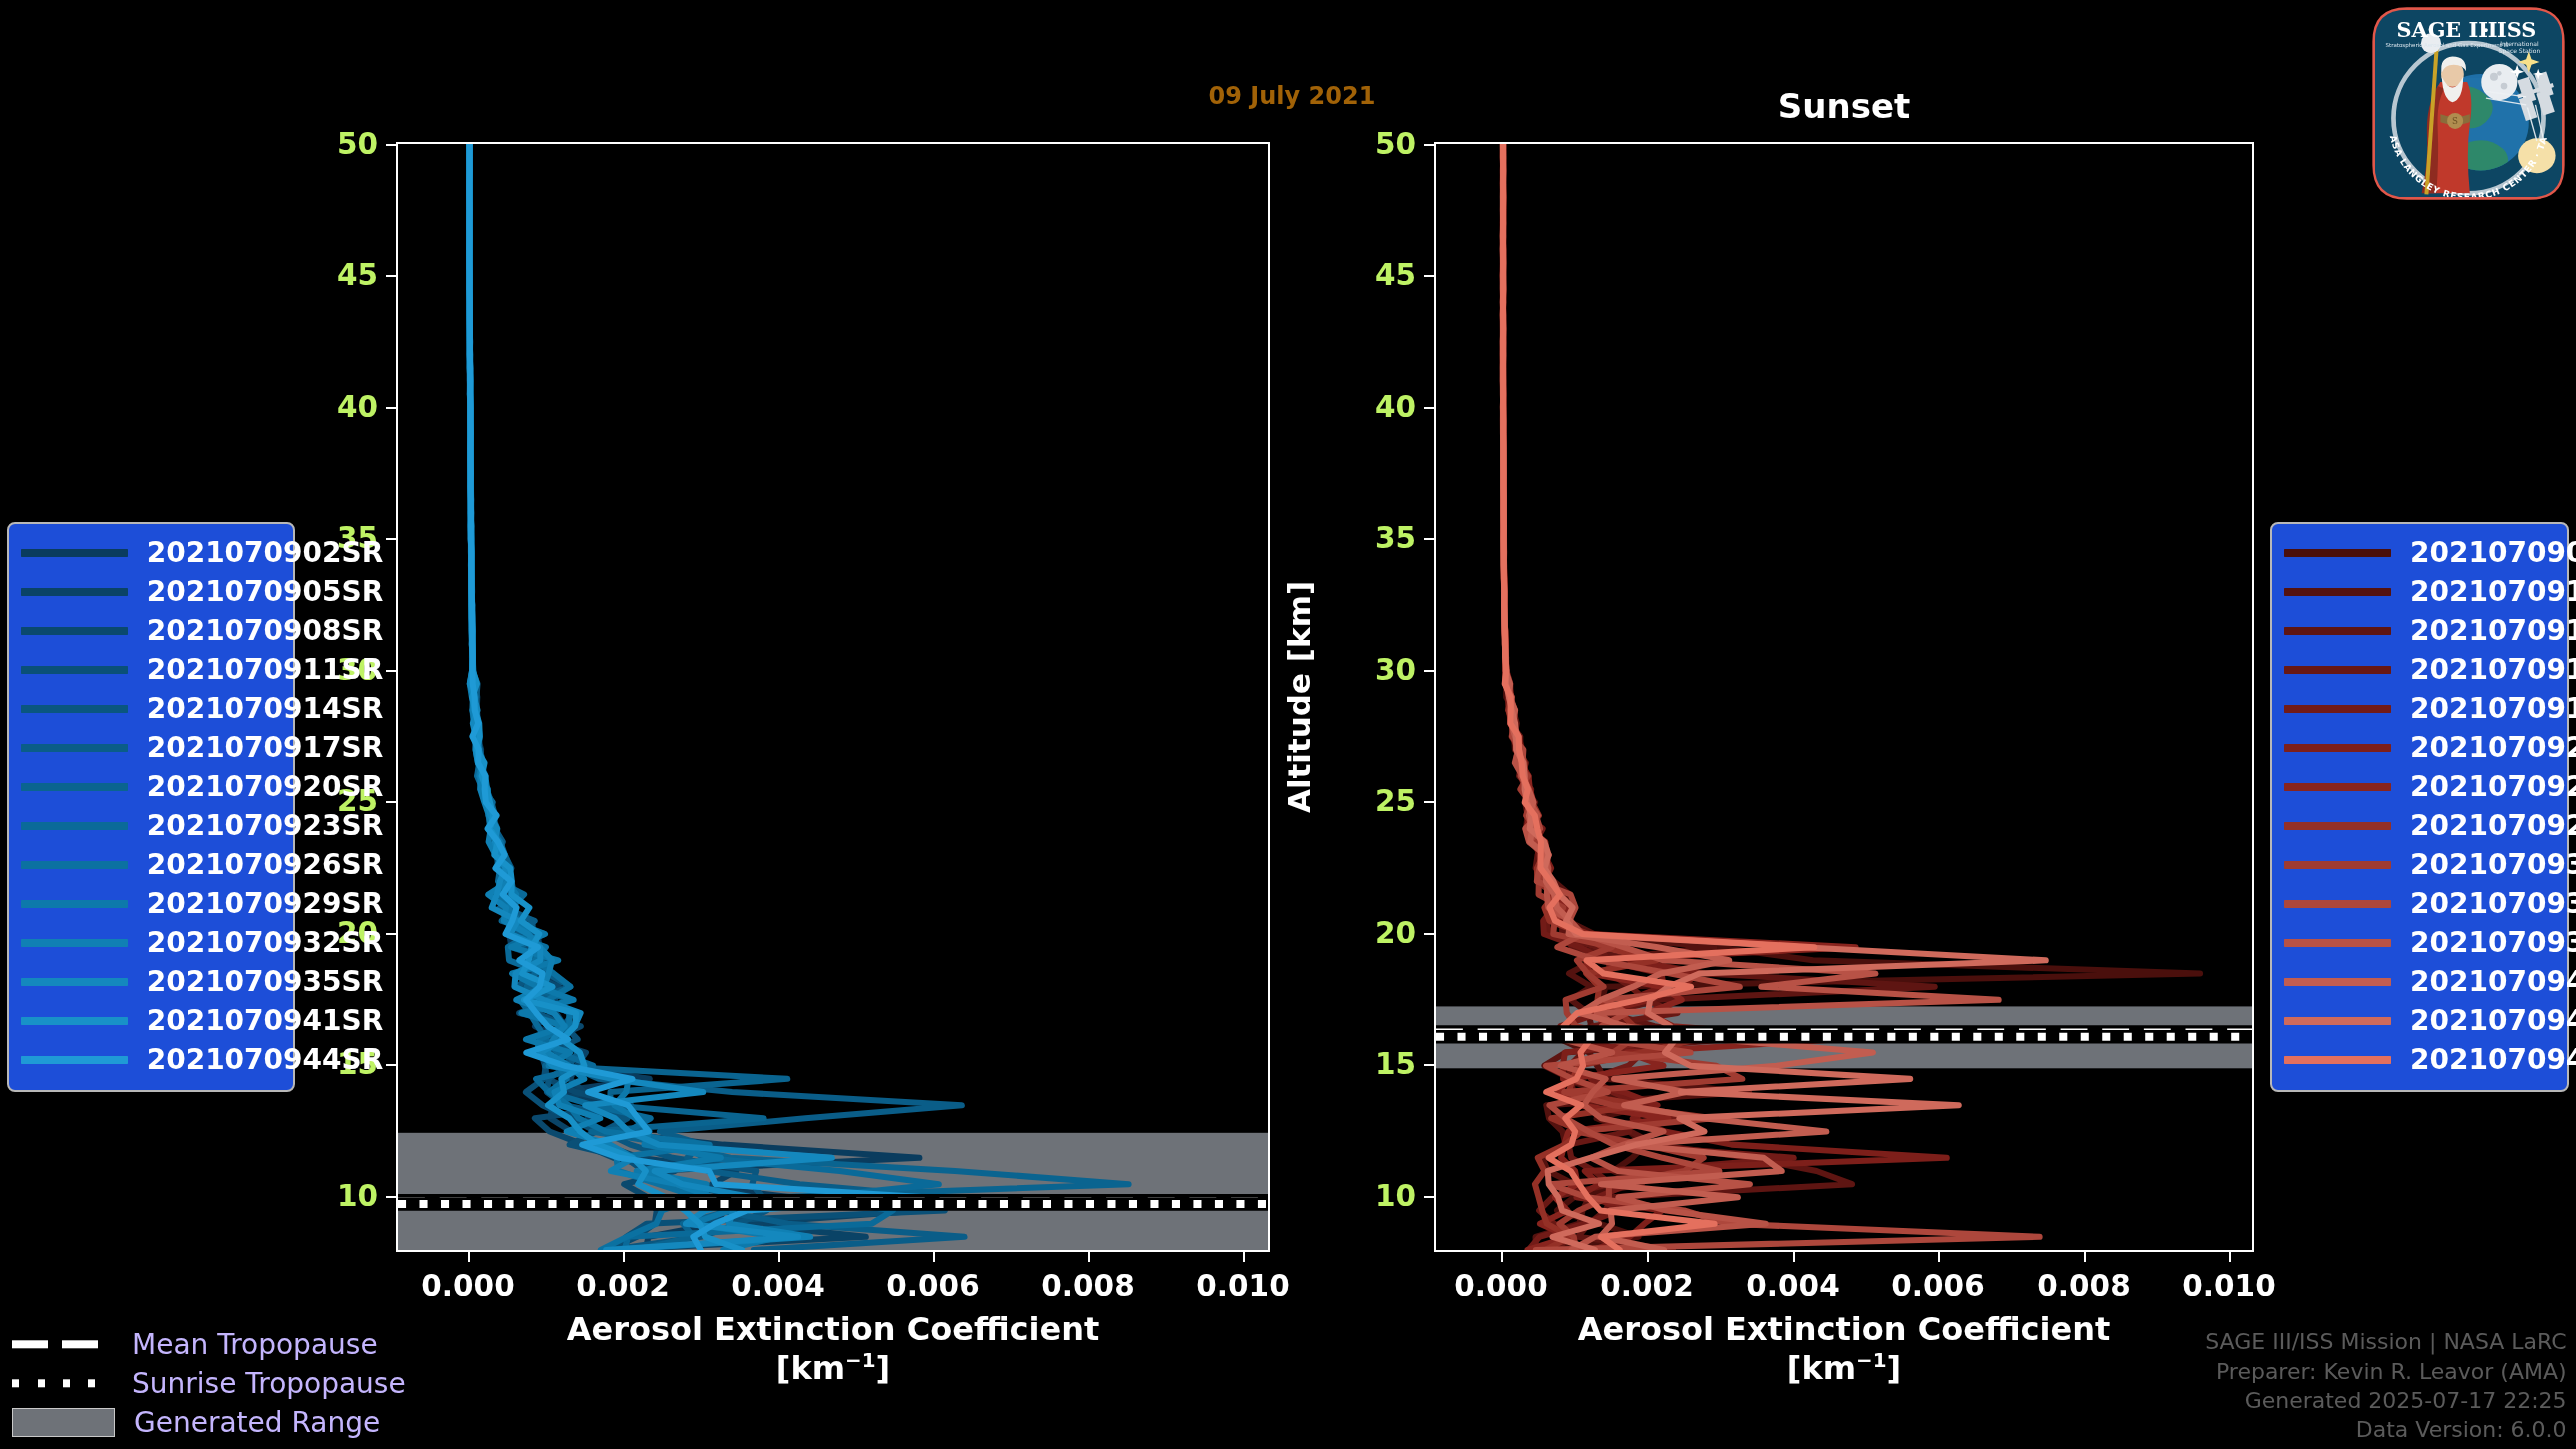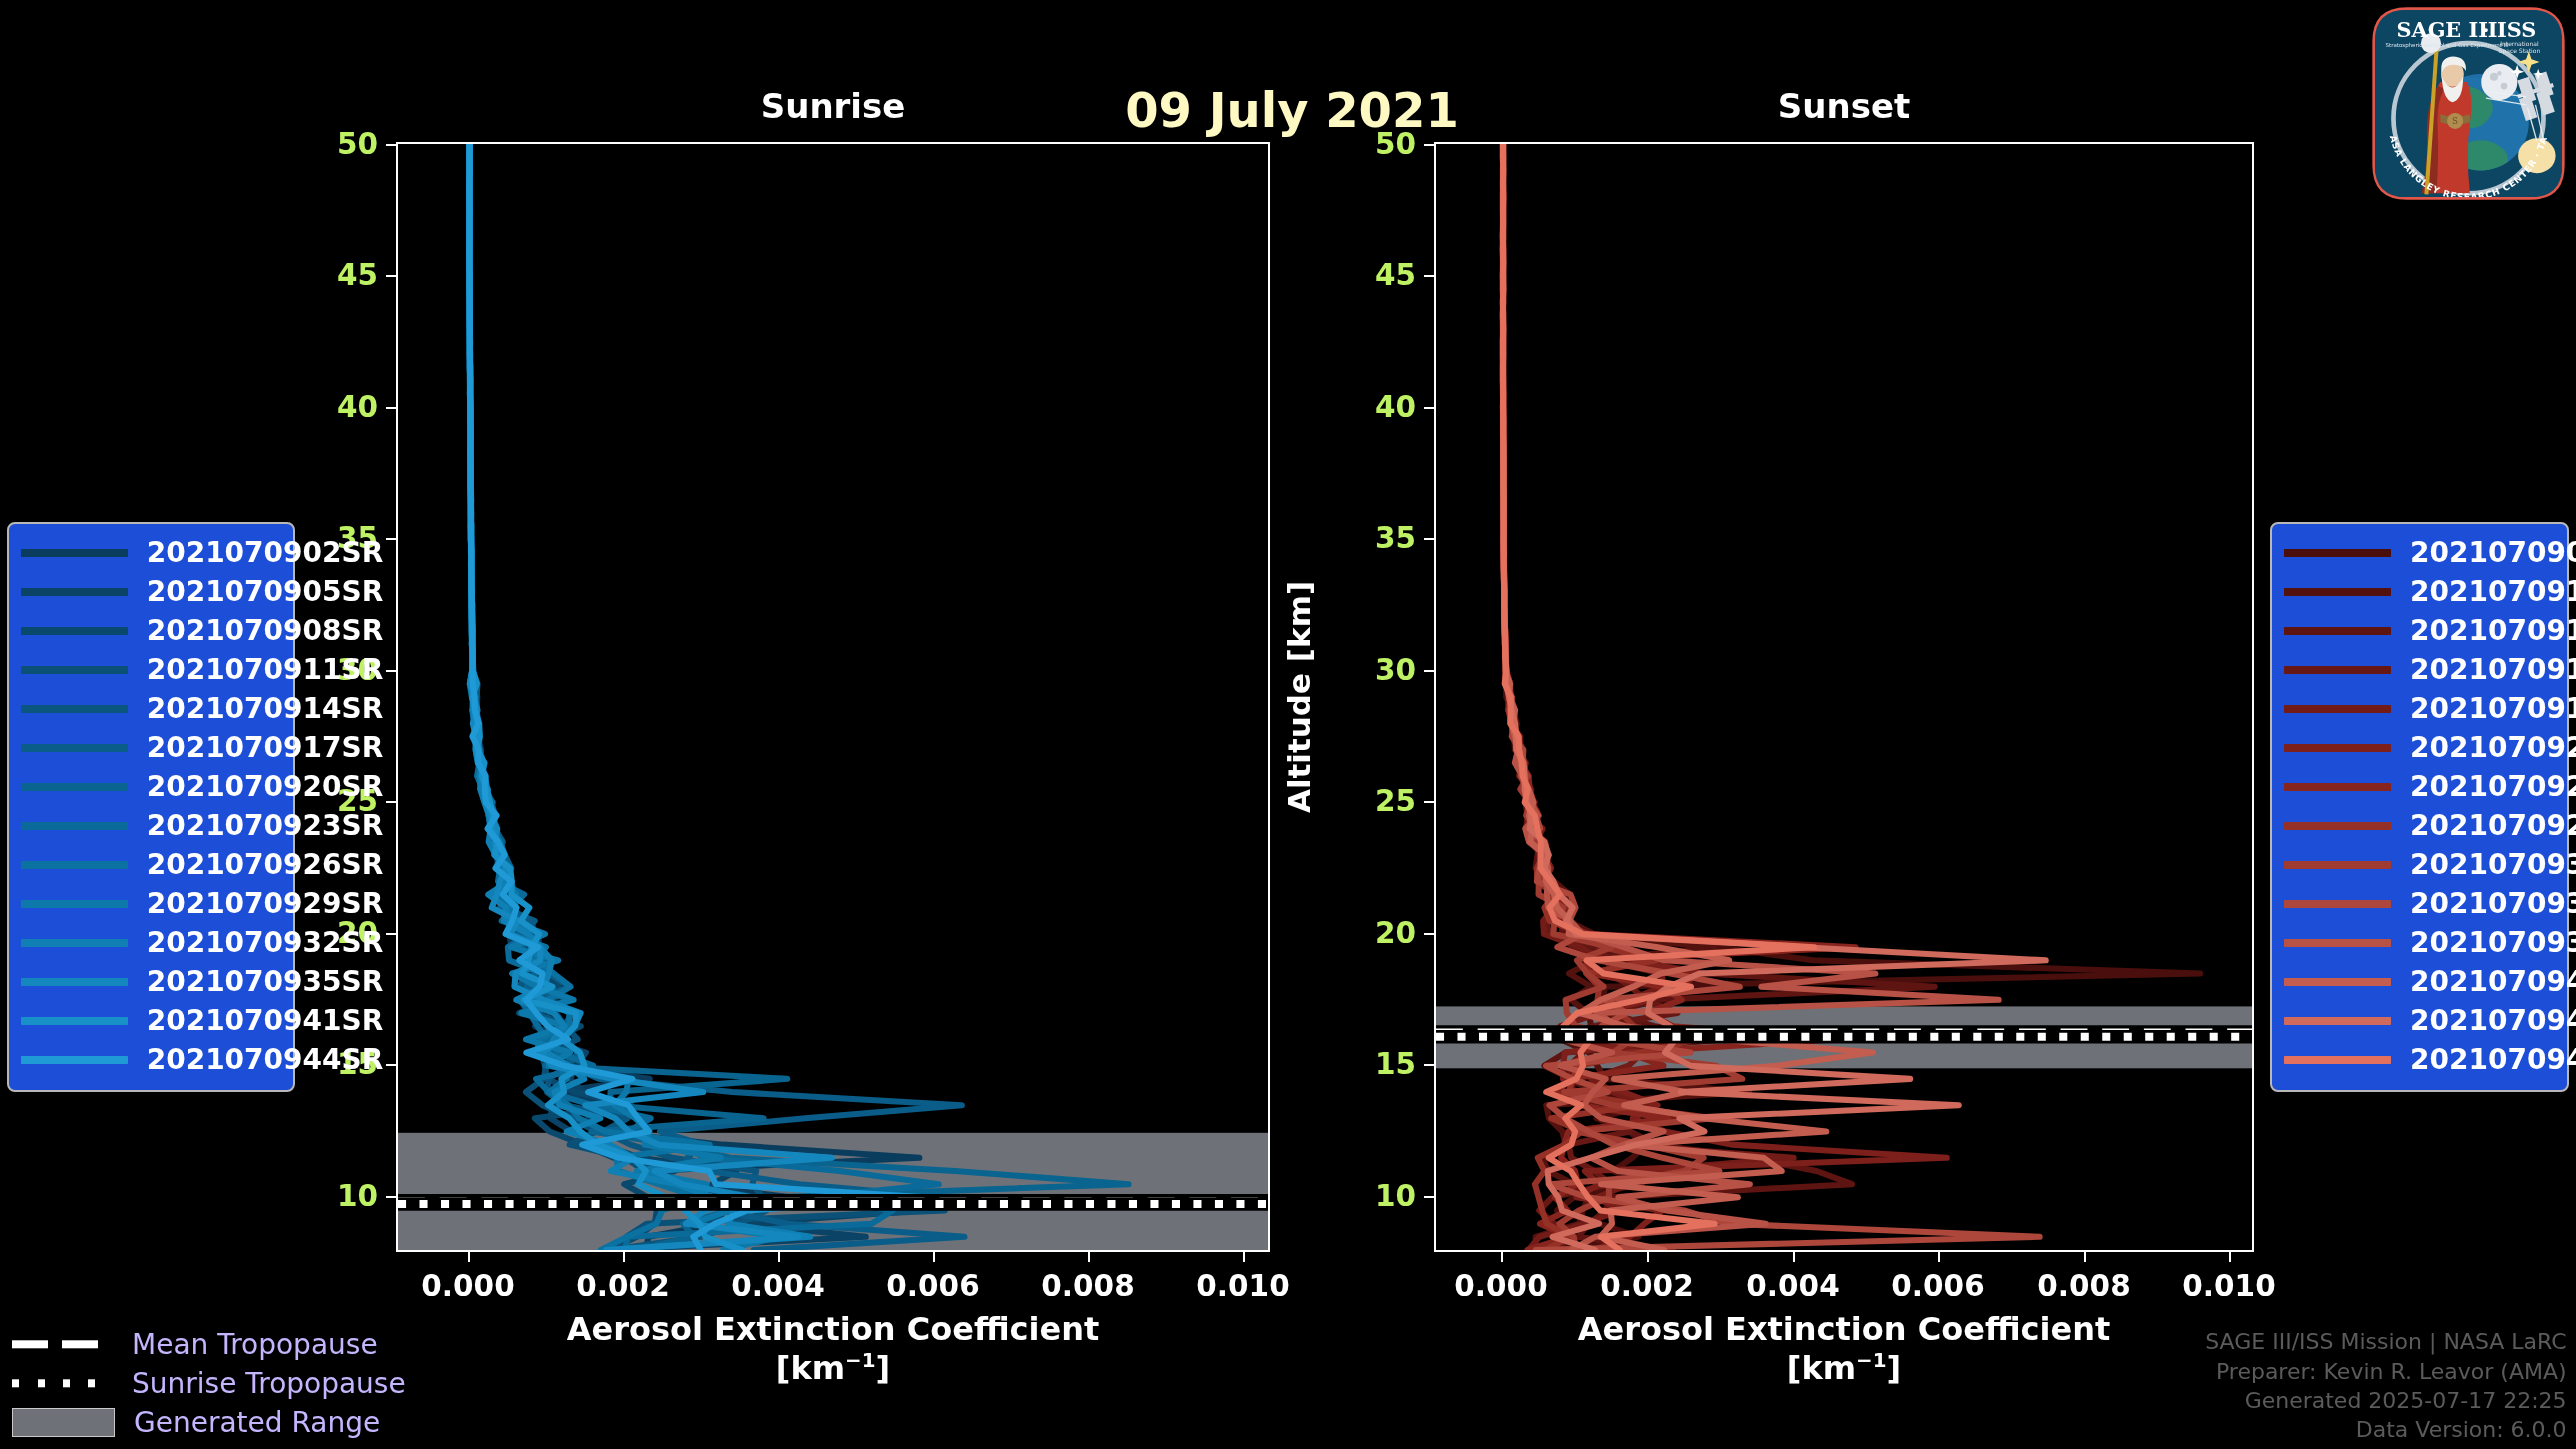--- a/index.html
+++ b/index.html
@@ -12,21 +12,21 @@
 
   
   #main-title{
     position:absolute;left:0;right:0;top:14.8px;text-align:center;
     font-family:"DejaVu Sans",sans-serif;
     font-size:42px;font-weight:bold;letter-spacing:0.3px;color:#fff;
     white-space:nowrap;
   }
   #date-title{
     position:absolute;left:8px;right:0;top:82px;text-align:center;
-    font-size:48px;font-weight:bold;color:#fef9c3;white-space:nowrap;
+    font-size:24px;font-weight:bold;color:#a16207;white-space:nowrap;
   }
   .panel-title{
     position:absolute;top:86px;text-align:center;
     font-size:34px;font-weight:bold;color:#fff;white-space:nowrap;
   }
   #title-sunrise{left:396px;width:874px;}
   #title-sunset{left:1434px;width:820px;}
 
   
   .axes{
@@ -103,21 +103,20 @@
 
   
   #mission-patch{position:absolute;right:6.7px;top:2.7px;width:201px;height:201px;}
 </style>
 </head>
 <body>
 
 <div class="fig">
 
   <div id="date-title">09 July 2021</div>
-  <div class="panel-title" id="title-sunrise">Sunrise</div>
   <div class="panel-title" id="title-sunset">Sunset</div>
 
   <div class="axes" id="axes-sunrise">
     <div class="plotclip">
       <svg class="plotsvg" id="svg-sunrise" viewBox="0 0 1295 1646" preserveAspectRatio="none">
           <rect x="0" y="1471.602380952381" width="1295" height="174.39761904761895" fill="#6e7278"></rect>
           <path d="M368.7 1646.0 L372.7 1626.4 L475.7 1606.8 L484.5 1587.2 L585.1 1567.6 L426.8 1548.0 L373.4 1528.4 L776.1 1508.8 L484.2 1489.2 L301.3 1469.6 L282.5 1450.0 L338.0 1430.5 L233.0 1410.9 L374.8 1391.3 L241.3 1371.7 L205.4 1352.1 L244.9 1332.5 L203.9 1312.9 L231.5 1293.3 L206.5 1273.7 L239.9 1254.1 L220.7 1234.5 L225.3 1214.9 L168.9 1195.3 L165.6 1175.7 L164.7 1156.1 L157.2 1136.5 L158.0 1116.9 L162.1 1097.3 L163.9 1077.7 L155.1 1058.1 L145.5 1038.5 L144.8 1019.0 L137.0 999.4 L139.3 979.8 L129.6 960.2 L124.9 940.6 L124.4 921.0 L120.7 901.4 L117.3 881.8 L114.0 862.2 L113.9 842.6 L110.3 823.0 L110.9 803.4 L111.3 783.8 L110.2 764.2 L110.3 744.6 L110.9 725.0 L110.3 705.4 L110.3 685.8 L109.6 666.2 L109.4 646.6 L109.1 627.0 L108.7 607.5 L108.5 587.9 L108.5 568.3 L108.8 548.7 L108.0 529.1 L108.4 509.5 L107.8 489.9 L107.8 470.3 L108.0 450.7 L107.5 431.1 L107.4 411.5 L107.7 391.9 L107.1 372.3 L107.1 352.7 L107.2 333.1 L106.7 313.5 L107.1 293.9 L106.9 274.3 L106.9 254.7 L106.9 235.1 L106.2 215.5 L106.6 196.0 L106.2 176.4 L106.2 156.8 L106.2 137.2 L106.2 117.6 L106.4 98.0 L106.3 78.4 L106.3 58.8 L106.1 39.2 L106.6 19.6 L106.4 0.0" fill="none" stroke="#0a3c5e" stroke-width="9" stroke-linejoin="round" stroke-linecap="round"></path>
           <path d="M317.2 1646.0 L696.4 1626.4 L510.1 1606.8 L778.2 1587.2 L530.3 1567.6 L467.6 1548.0 L503.5 1528.4 L359.4 1508.8 L306.7 1489.2 L257.9 1469.6 L226.6 1450.0 L230.1 1430.5 L276.7 1410.9 L256.1 1391.3 L265.9 1371.7 L279.7 1352.1 L216.6 1332.5 L248.0 1312.9 L235.3 1293.3 L221.7 1273.7 L189.0 1254.1 L201.1 1234.5 L220.5 1214.9 L210.6 1195.3 L207.8 1175.7 L159.7 1156.1 L164.8 1136.5 L161.1 1116.9 L163.4 1097.3 L147.8 1077.7 L155.6 1058.1 L149.3 1038.5 L138.5 1019.0 L143.9 999.4 L136.4 979.8 L129.1 960.2 L118.9 940.6 L121.4 921.0 L123.7 901.4 L118.5 881.8 L119.2 862.2 L117.6 842.6 L114.3 823.0 L113.1 803.4 L110.3 783.8 L110.2 764.2 L110.1 744.6 L111.0 725.0 L110.9 705.4 L110.0 685.8 L109.9 666.2 L109.4 646.6 L109.0 627.0 L109.3 607.5 L108.7 587.9 L108.3 568.3 L108.1 548.7 L108.6 529.1 L108.7 509.5 L108.4 489.9 L107.9 470.3 L107.6 450.7 L107.5 431.1 L107.4 411.5 L107.8 391.9 L107.0 372.3 L107.6 352.7 L107.3 333.1 L106.9 313.5 L107.3 293.9 L106.9 274.3 L106.8 254.7 L106.9 235.1 L106.8 215.5 L106.1 196.0 L106.3 176.4 L106.3 156.8 L106.6 137.2 L106.3 117.6 L106.6 98.0 L106.2 78.4 L106.2 58.8 L106.6 39.2 L106.2 19.6 L106.1 0.0" fill="none" stroke="#0a4366" stroke-width="9" stroke-linejoin="round" stroke-linecap="round"></path>
           <path d="M313.5 1646.0 L355.7 1626.4 L382.2 1606.8 L385.2 1587.2 L371.8 1567.6 L336.7 1548.0 L412.2 1528.4 L320.9 1508.8 L275.8 1489.2 L225.7 1469.6 L203.7 1450.0 L347.1 1430.5 L264.5 1410.9 L222.0 1391.3 L218.8 1371.7 L212.6 1352.1 L228.2 1332.5 L272.1 1312.9 L180.2 1293.3 L233.7 1273.7 L238.8 1254.1 L190.6 1234.5 L205.6 1214.9 L192.4 1195.3 L186.2 1175.7 L159.9 1156.1 L158.3 1136.5 L173.5 1116.9 L168.7 1097.3 L157.3 1077.7 L145.2 1058.1 L146.1 1038.5 L147.8 1019.0 L140.2 999.4 L134.5 979.8 L122.6 960.2 L125.1 940.6 L125.6 921.0 L122.5 901.4 L114.1 881.8 L117.9 862.2 L117.1 842.6 L118.0 823.0 L114.8 803.4 L112.0 783.8 L111.5 764.2 L110.3 744.6 L110.5 725.0 L109.7 705.4 L110.5 685.8 L109.8 666.2 L108.9 646.6 L109.1 627.0 L108.7 607.5 L109.3 587.9 L108.5 568.3 L108.2 548.7 L108.8 529.1 L108.1 509.5 L107.8 489.9 L108.3 470.3 L108.1 450.7 L107.7 431.1 L107.9 411.5 L107.7 391.9 L107.5 372.3 L107.7 352.7 L106.8 333.1 L106.9 313.5 L107.3 293.9 L106.7 274.3 L106.7 254.7 L106.9 235.1 L106.7 215.5 L106.5 196.0 L106.3 176.4 L106.5 156.8 L106.4 137.2 L106.2 117.6 L106.3 98.0 L106.3 78.4 L106.3 58.8 L106.3 39.2 L106.3 19.6 L106.2 0.0" fill="none" stroke="#0a496e" stroke-width="9" stroke-linejoin="round" stroke-linecap="round"></path>
           <path d="M316.9 1646.0 L340.1 1626.4 L370.0 1606.8 L813.9 1587.2 L521.2 1567.6 L415.7 1548.0 L366.4 1528.4 L338.8 1508.8 L255.4 1489.2 L295.0 1469.6 L257.5 1450.0 L214.9 1430.5 L190.4 1410.9 L217.2 1391.3 L219.9 1371.7 L224.2 1352.1 L267.4 1332.5 L249.3 1312.9 L232.6 1293.3 L196.6 1273.7 L225.0 1254.1 L205.9 1234.5 L215.0 1214.9 L205.9 1195.3 L161.2 1175.7 L173.7 1156.1 L163.7 1136.5 L152.8 1116.9 L157.5 1097.3 L168.8 1077.7 L158.6 1058.1 L151.0 1038.5 L139.5 1019.0 L141.9 999.4 L133.8 979.8 L125.9 960.2 L130.6 940.6 L121.8 921.0 L122.1 901.4 L113.3 881.8 L119.0 862.2 L111.9 842.6 L112.7 823.0 L117.4 803.4 L111.1 783.8 L111.2 764.2 L110.3 744.6 L110.0 725.0 L110.3 705.4 L110.3 685.8 L109.6 666.2 L109.5 646.6 L108.5 627.0 L109.2 607.5 L108.7 587.9 L108.2 568.3 L108.3 548.7 L108.8 529.1 L108.1 509.5 L108.3 489.9 L107.7 470.3 L108.3 450.7 L107.4 431.1 L107.7 411.5 L107.3 391.9 L107.2 372.3 L107.1 352.7 L107.3 333.1 L106.8 313.5 L106.7 293.9 L106.6 274.3 L106.4 254.7 L106.8 235.1 L106.6 215.5 L106.6 196.0 L106.2 176.4 L106.2 156.8 L106.2 137.2 L106.3 117.6 L106.3 98.0 L106.7 78.4 L106.4 58.8 L106.5 39.2 L106.5 19.6 L106.6 0.0" fill="none" stroke="#0a5077" stroke-width="9" stroke-linejoin="round" stroke-linecap="round"></path>

